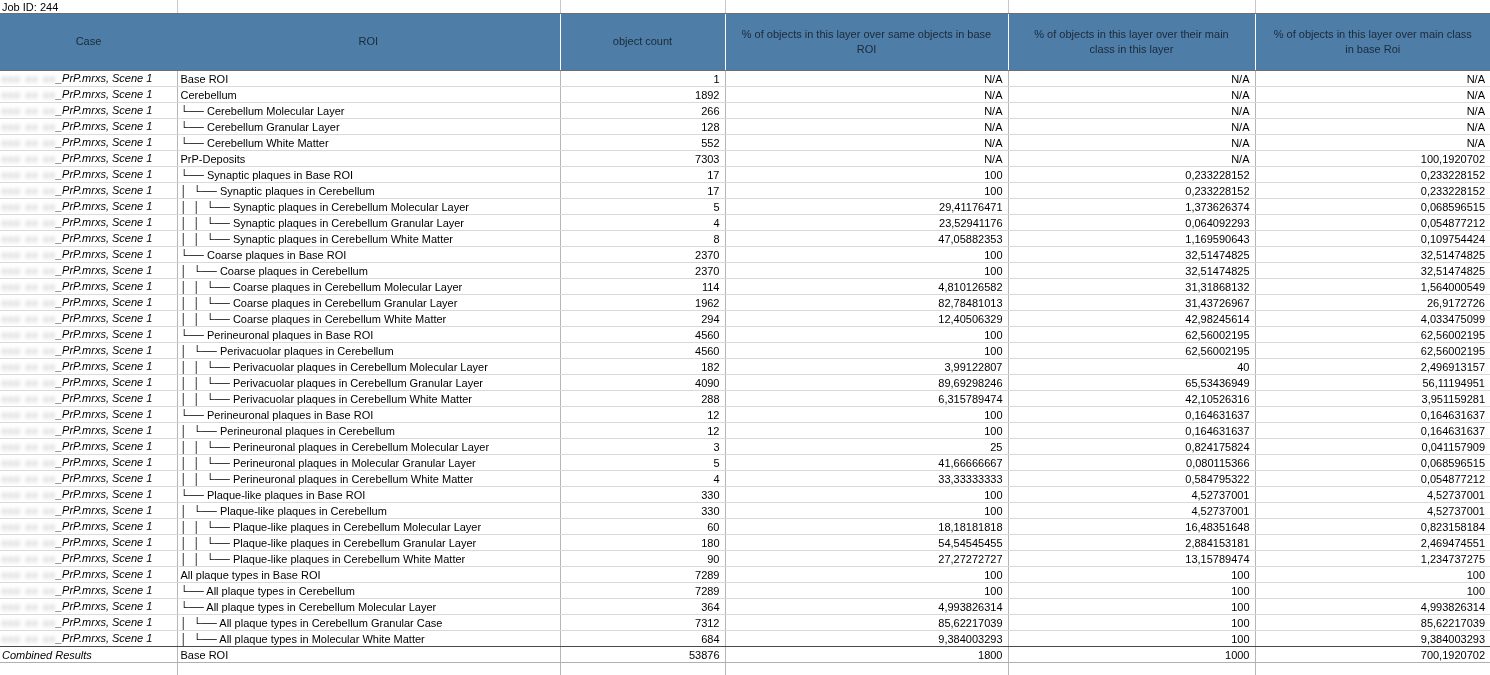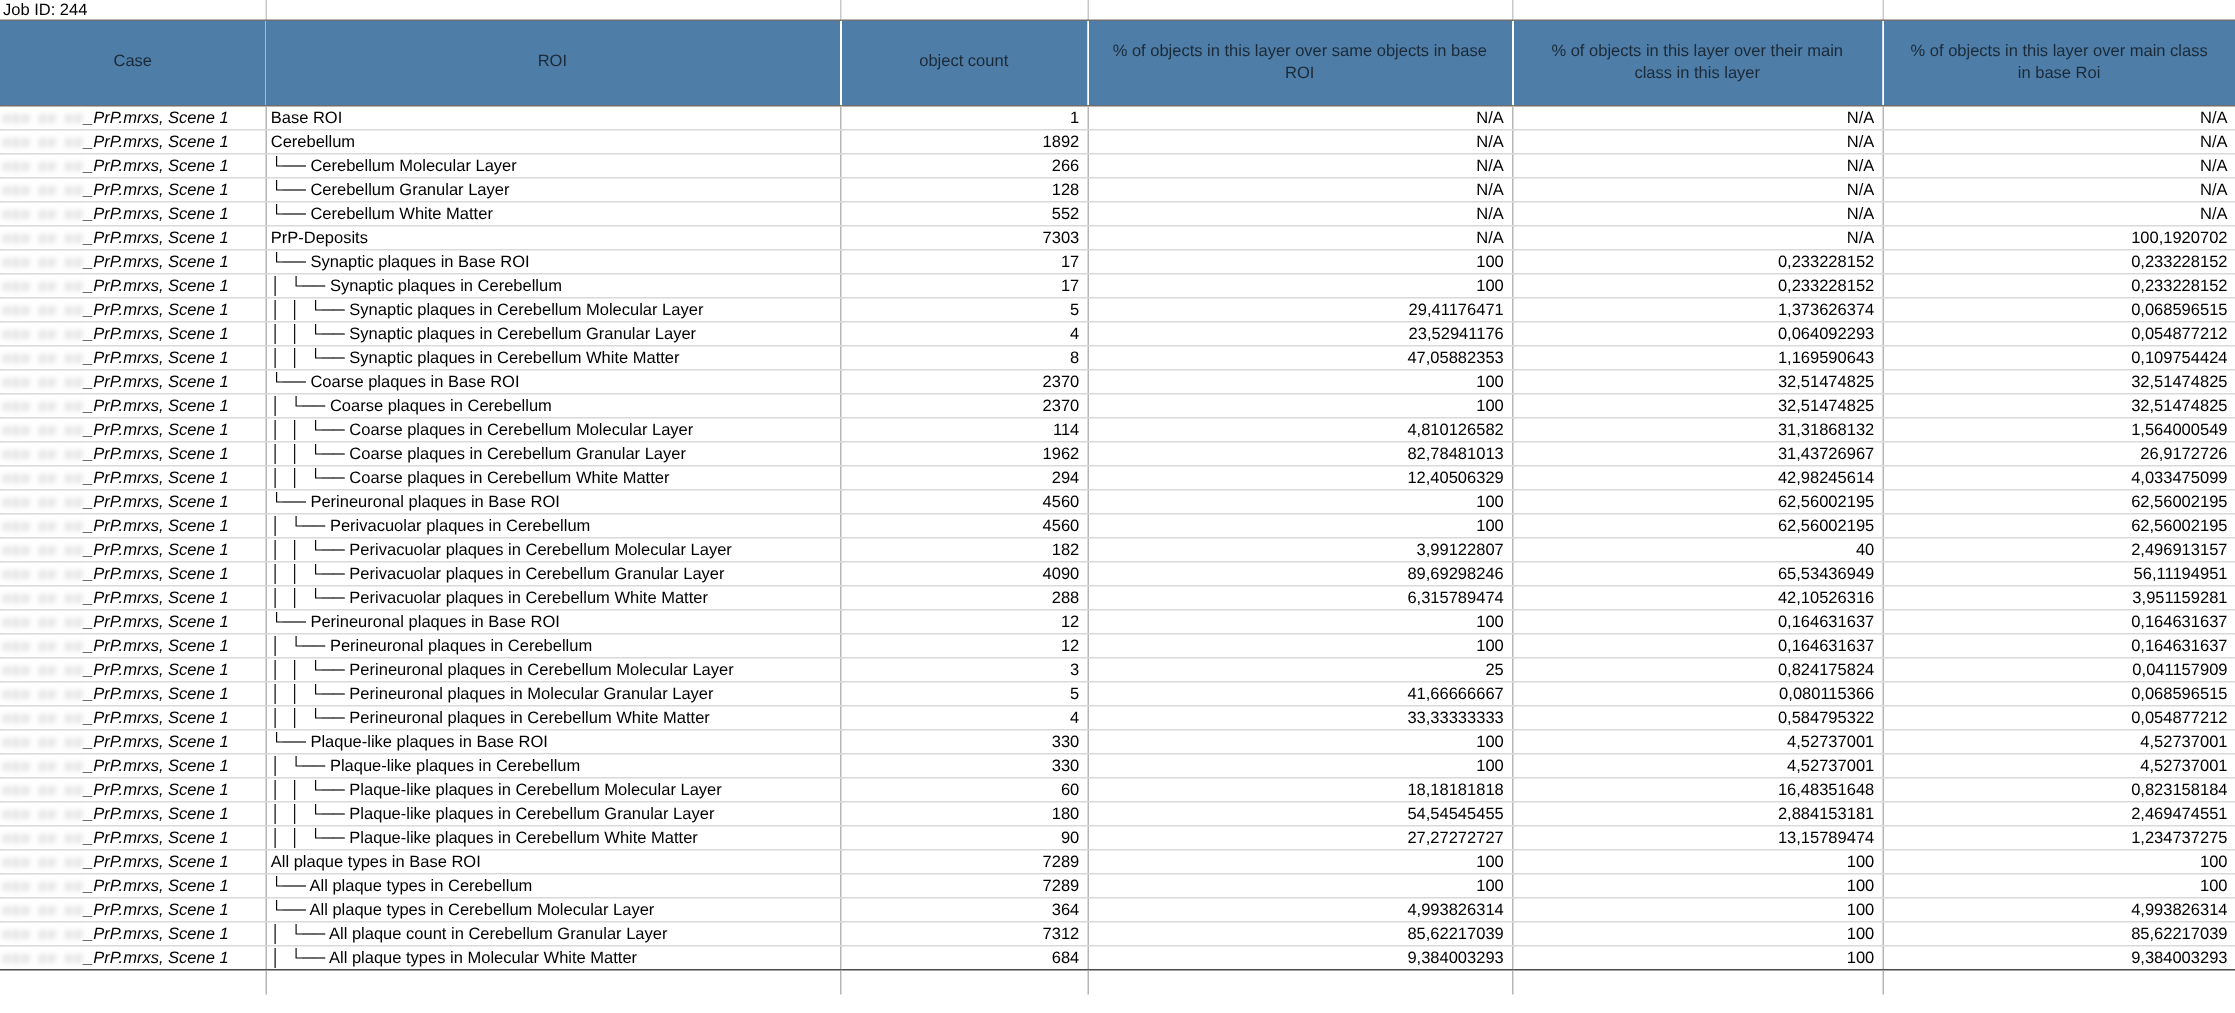--- a/index.html
+++ b/index.html
@@ -354,33 +354,41 @@
         <tr>
     <td class="case-cell"><span class="redact">xxx xx xx</span><span class="case-label">_PrP.mrxs, Scene 1</span></td>
     <td class="roi">└── All plaque types in Cerebellum Molecular Layer</td>
     <td class="val">364</td>
     <td class="val">4,993826314</td>
     <td class="val">100</td>
     <td class="val">4,993826314</td>
   </tr>
         <tr>
     <td class="case-cell"><span class="redact">xxx xx xx</span><span class="case-label">_PrP.mrxs, Scene 1</span></td>
-    <td class="roi">│  └── All plaque count in Cerebellum Granular Layer</td>
+    <td class="roi">│  └── All plaque types in Cerebellum Granular Case</td>
     <td class="val">7312</td>
     <td class="val">85,62217039</td>
     <td class="val">100</td>
     <td class="val">85,62217039</td>
   </tr>
         <tr class="pre-combined">
     <td class="case-cell"><span class="redact">xxx xx xx</span><span class="case-label">_PrP.mrxs, Scene 1</span></td>
     <td class="roi">│  └── All plaque types in Molecular White Matter</td>
     <td class="val">684</td>
     <td class="val">9,384003293</td>
     <td class="val">100</td>
     <td class="val">9,384003293</td>
+  </tr>
+        <tr class="combined-row">
+    <td class="case-cell"><span class="case-label">Combined Results</span></td>
+    <td class="roi">Base ROI</td>
+    <td class="val">53876</td>
+    <td class="val">1800</td>
+    <td class="val">1000</td>
+    <td class="val">700,1920702</td>
   </tr>
       </tbody>
     <tbody>
       <tr class="filler-row">
         <td></td>
         <td></td>
         <td></td>
         <td></td>
         <td></td>
         <td></td>

